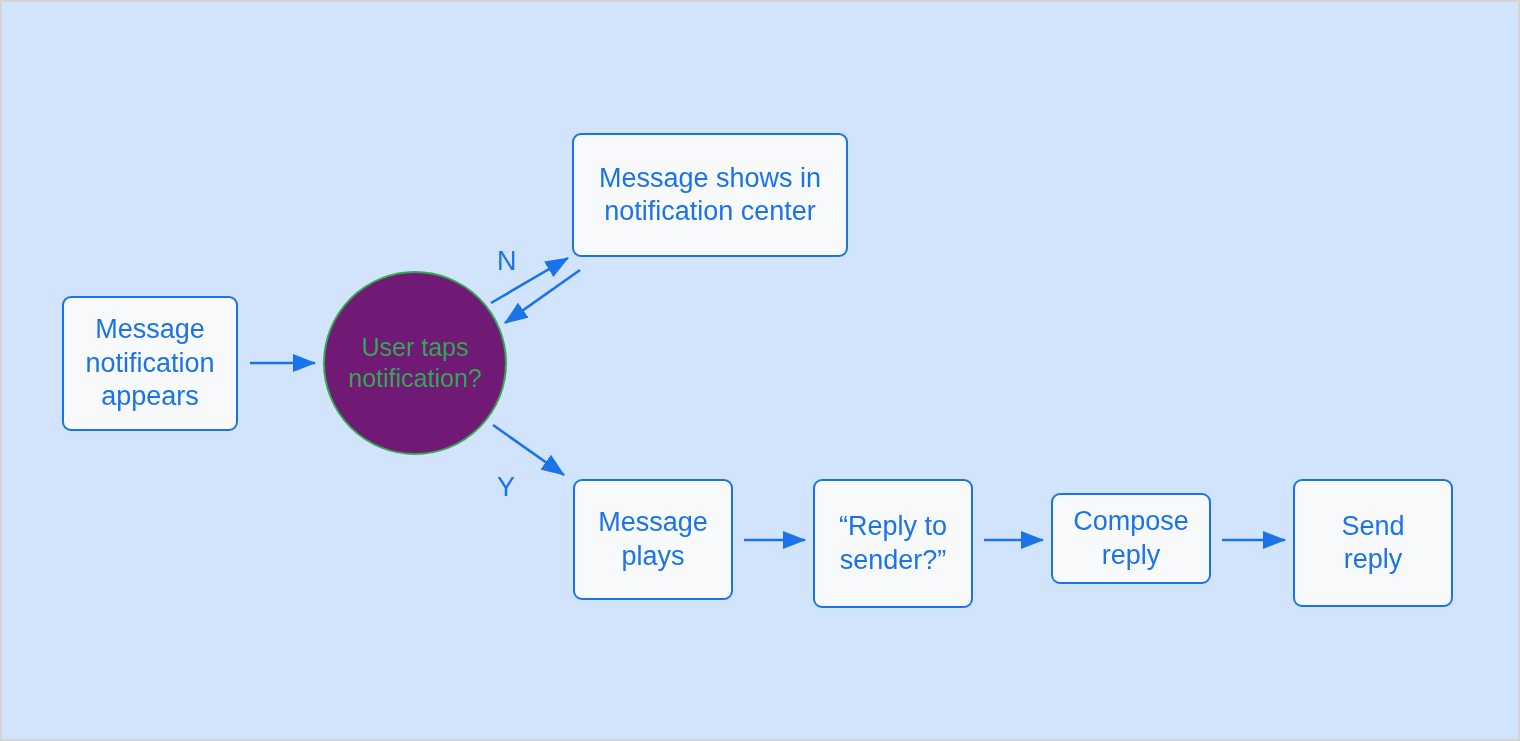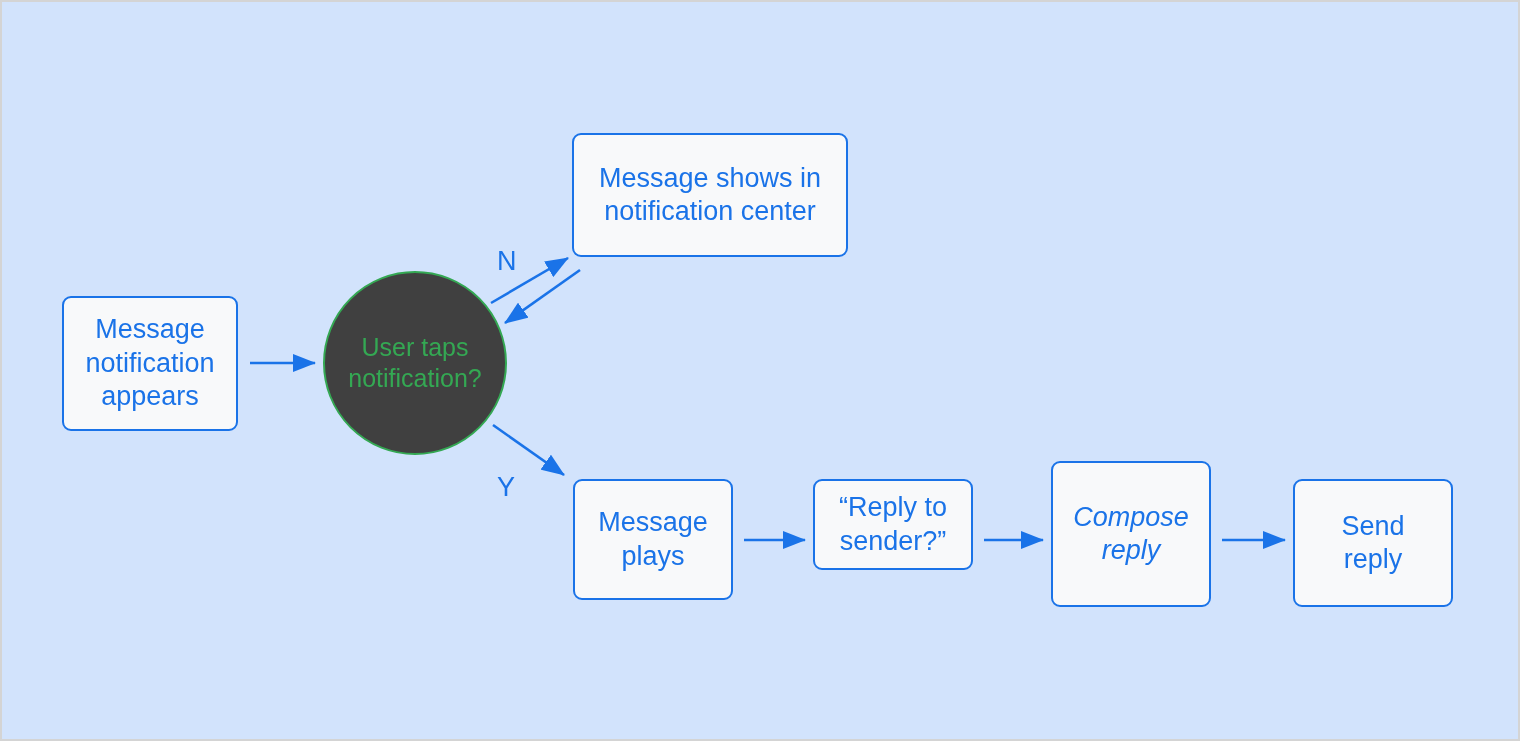--- a/index.html
+++ b/index.html
@@ -39,21 +39,21 @@
     white-space: pre-line;
   }
   .node-rect {
     background: #f8f9fa;
     border: 2.4px solid #1a73e8;
     border-radius: 9px;
     color: #1a73e8;
     font-size: 27px;
   }
   .node-circle {
-    background: #404040;
+    background: #701a75;
     border: 2.2px solid #34a853;
     border-radius: 50%;
     color: #34a853;
     font-size: 25px;
   }
   .edge-label {
     position: absolute;
     color: #1a73e8;
     font-size: 27px;
     line-height: 1;
@@ -114,26 +114,26 @@
   <div class="node node-rect" id="node-notif-center" style="left: 570px; top: 131px; width: 276px; height: 124px;">
     <span>Message shows in
 notification center</span>
   </div>
 
   <div class="node node-rect" id="node-message-plays" style="left: 571px; top: 477px; width: 160px; height: 121px;">
     <span>Message
 plays</span>
   </div>
 
-  <div class="node node-rect" id="node-reply-to-sender" style="left: 811px; top: 477px; width: 160px; height: 91px;">
+  <div class="node node-rect" id="node-reply-to-sender" style="left: 811px; top: 477px; width: 160px; height: 129px;">
     <span>“Reply to
 sender?”</span>
   </div>
 
-  <div class="node node-rect" id="node-compose-reply" style="left: 1049px; top: 459px; width: 160px; height: 146px; font-style: italic;">
+  <div class="node node-rect" id="node-compose-reply" style="left: 1049px; top: 491px; width: 160px; height: 91px;">
     <span>Compose
 reply</span>
   </div>
 
   <div class="node node-rect" id="node-send-reply" style="left: 1291px; top: 477px; width: 160px; height: 128px;">
     <span>Send
 reply</span>
   </div>
 
   <div class="edge-label" id="edge-label-no" style="left: 495px; top: 246px;">N</div>

